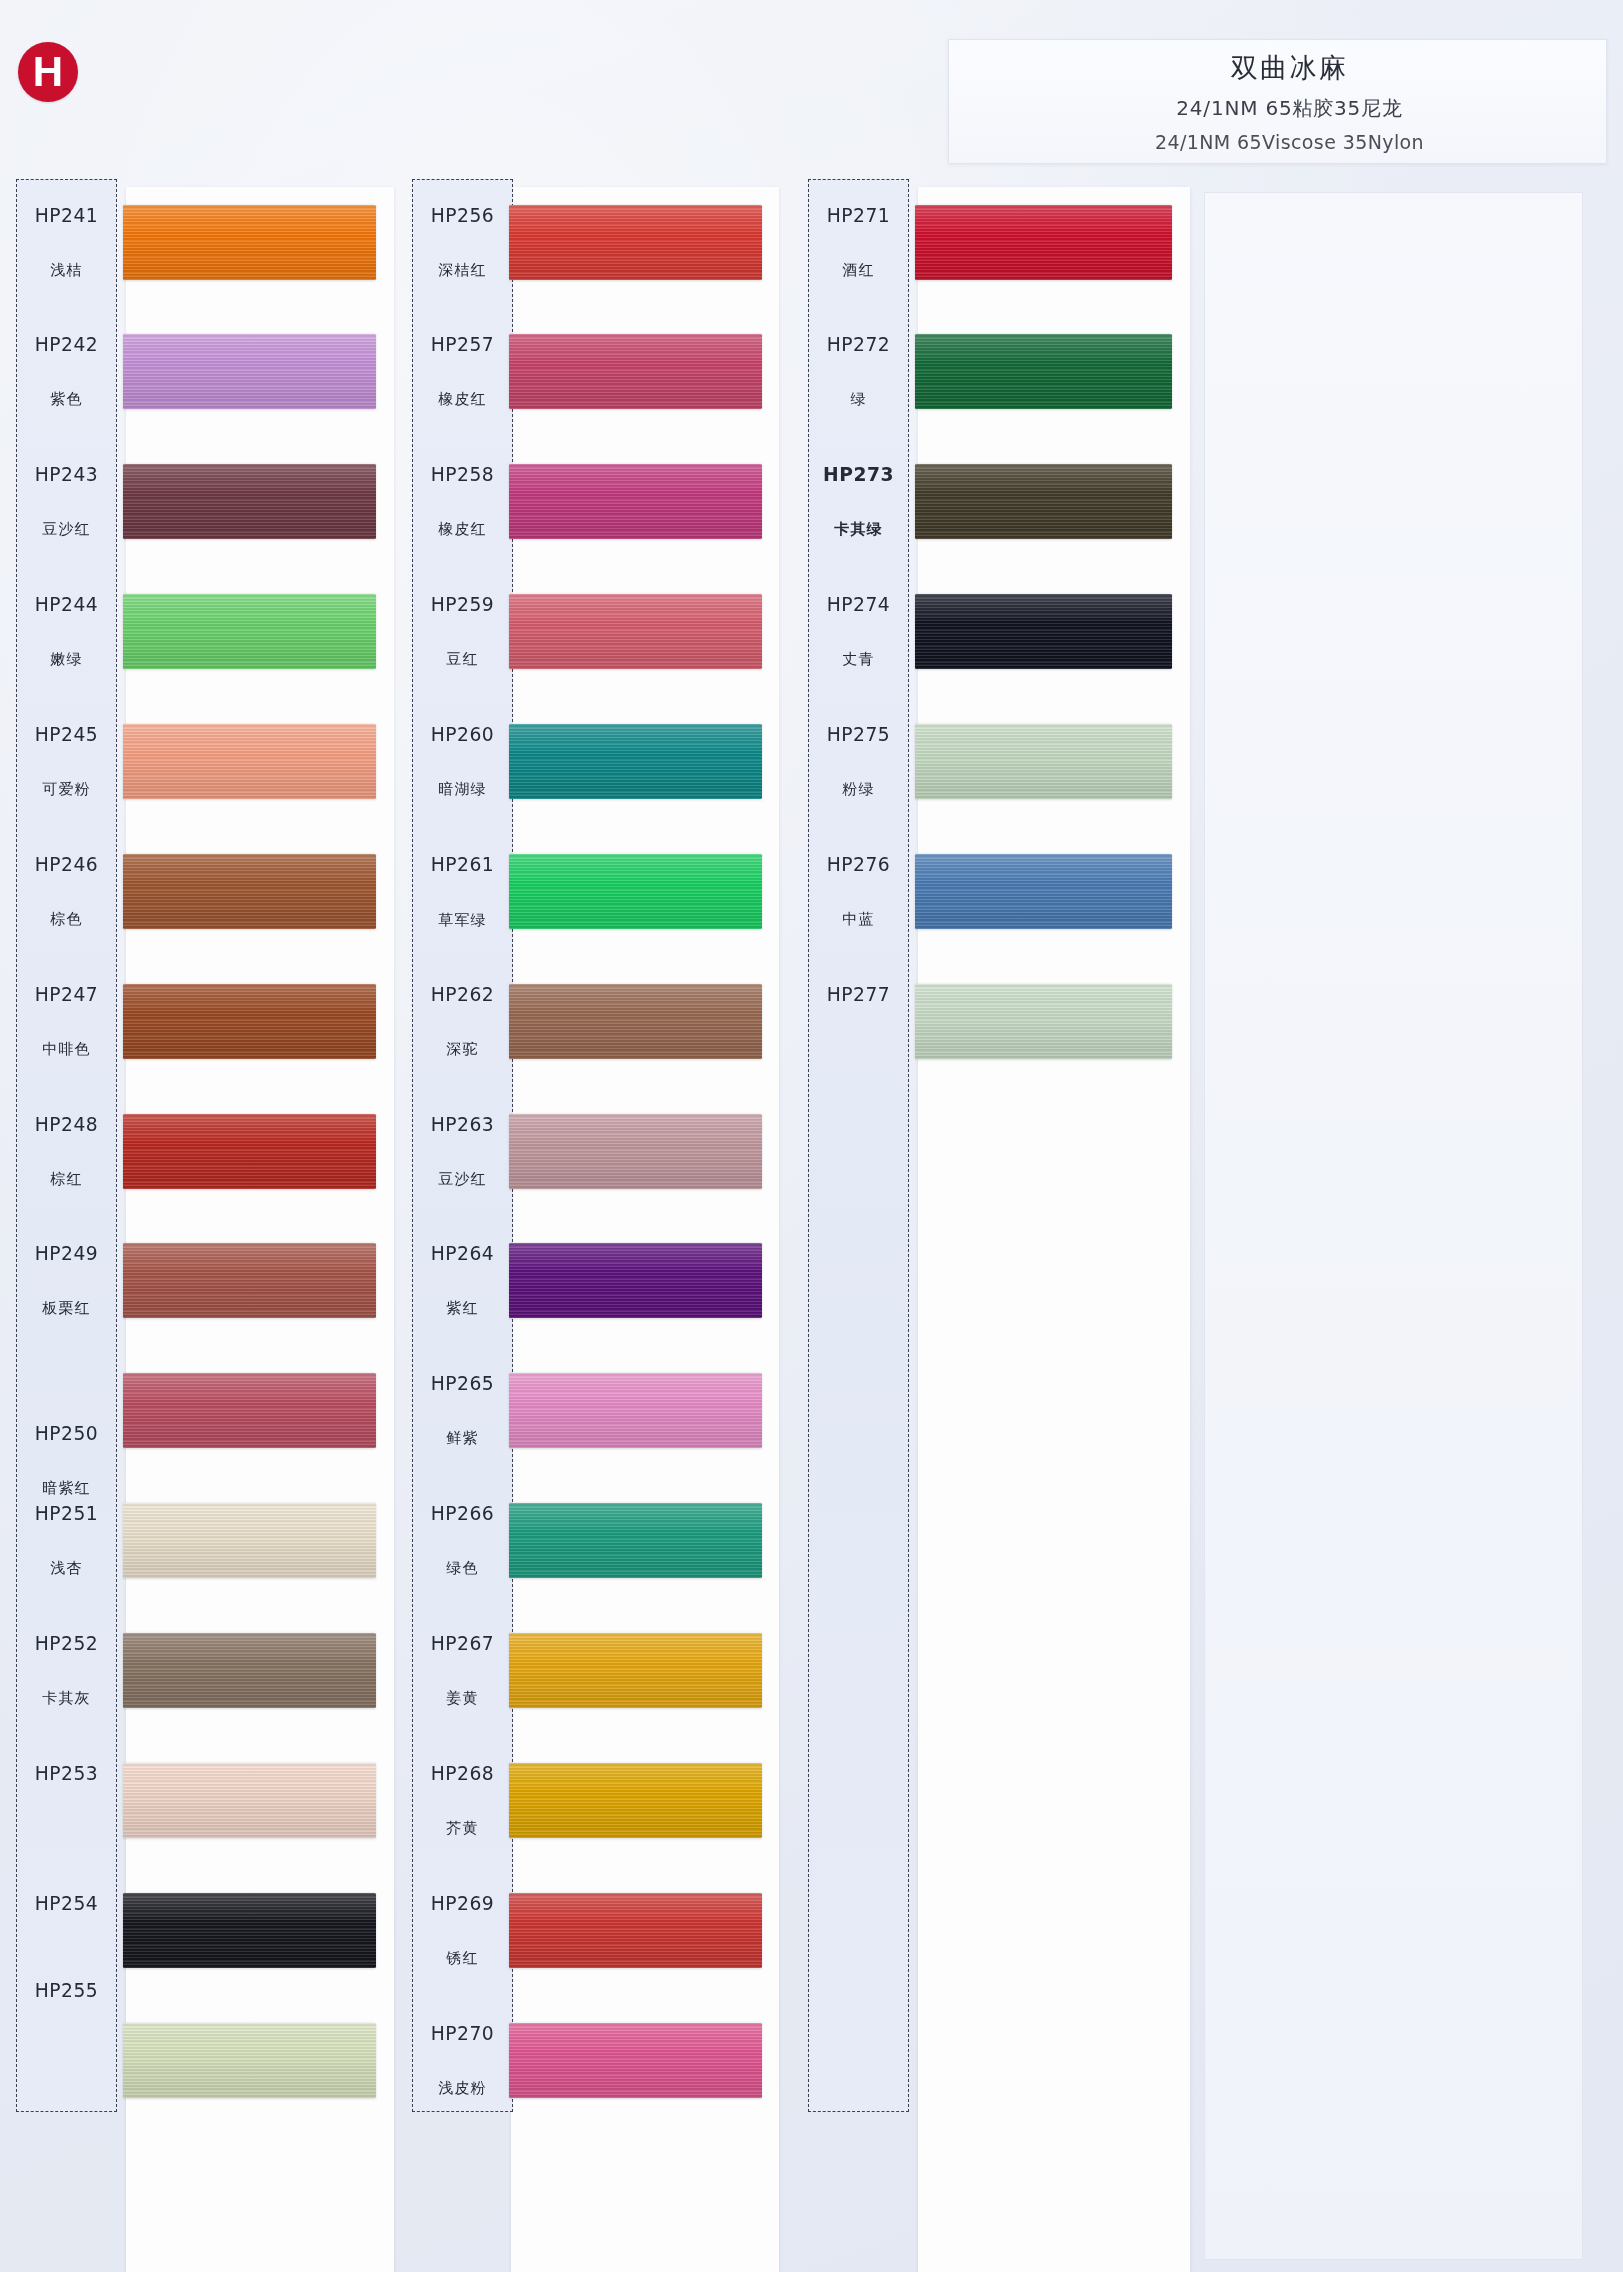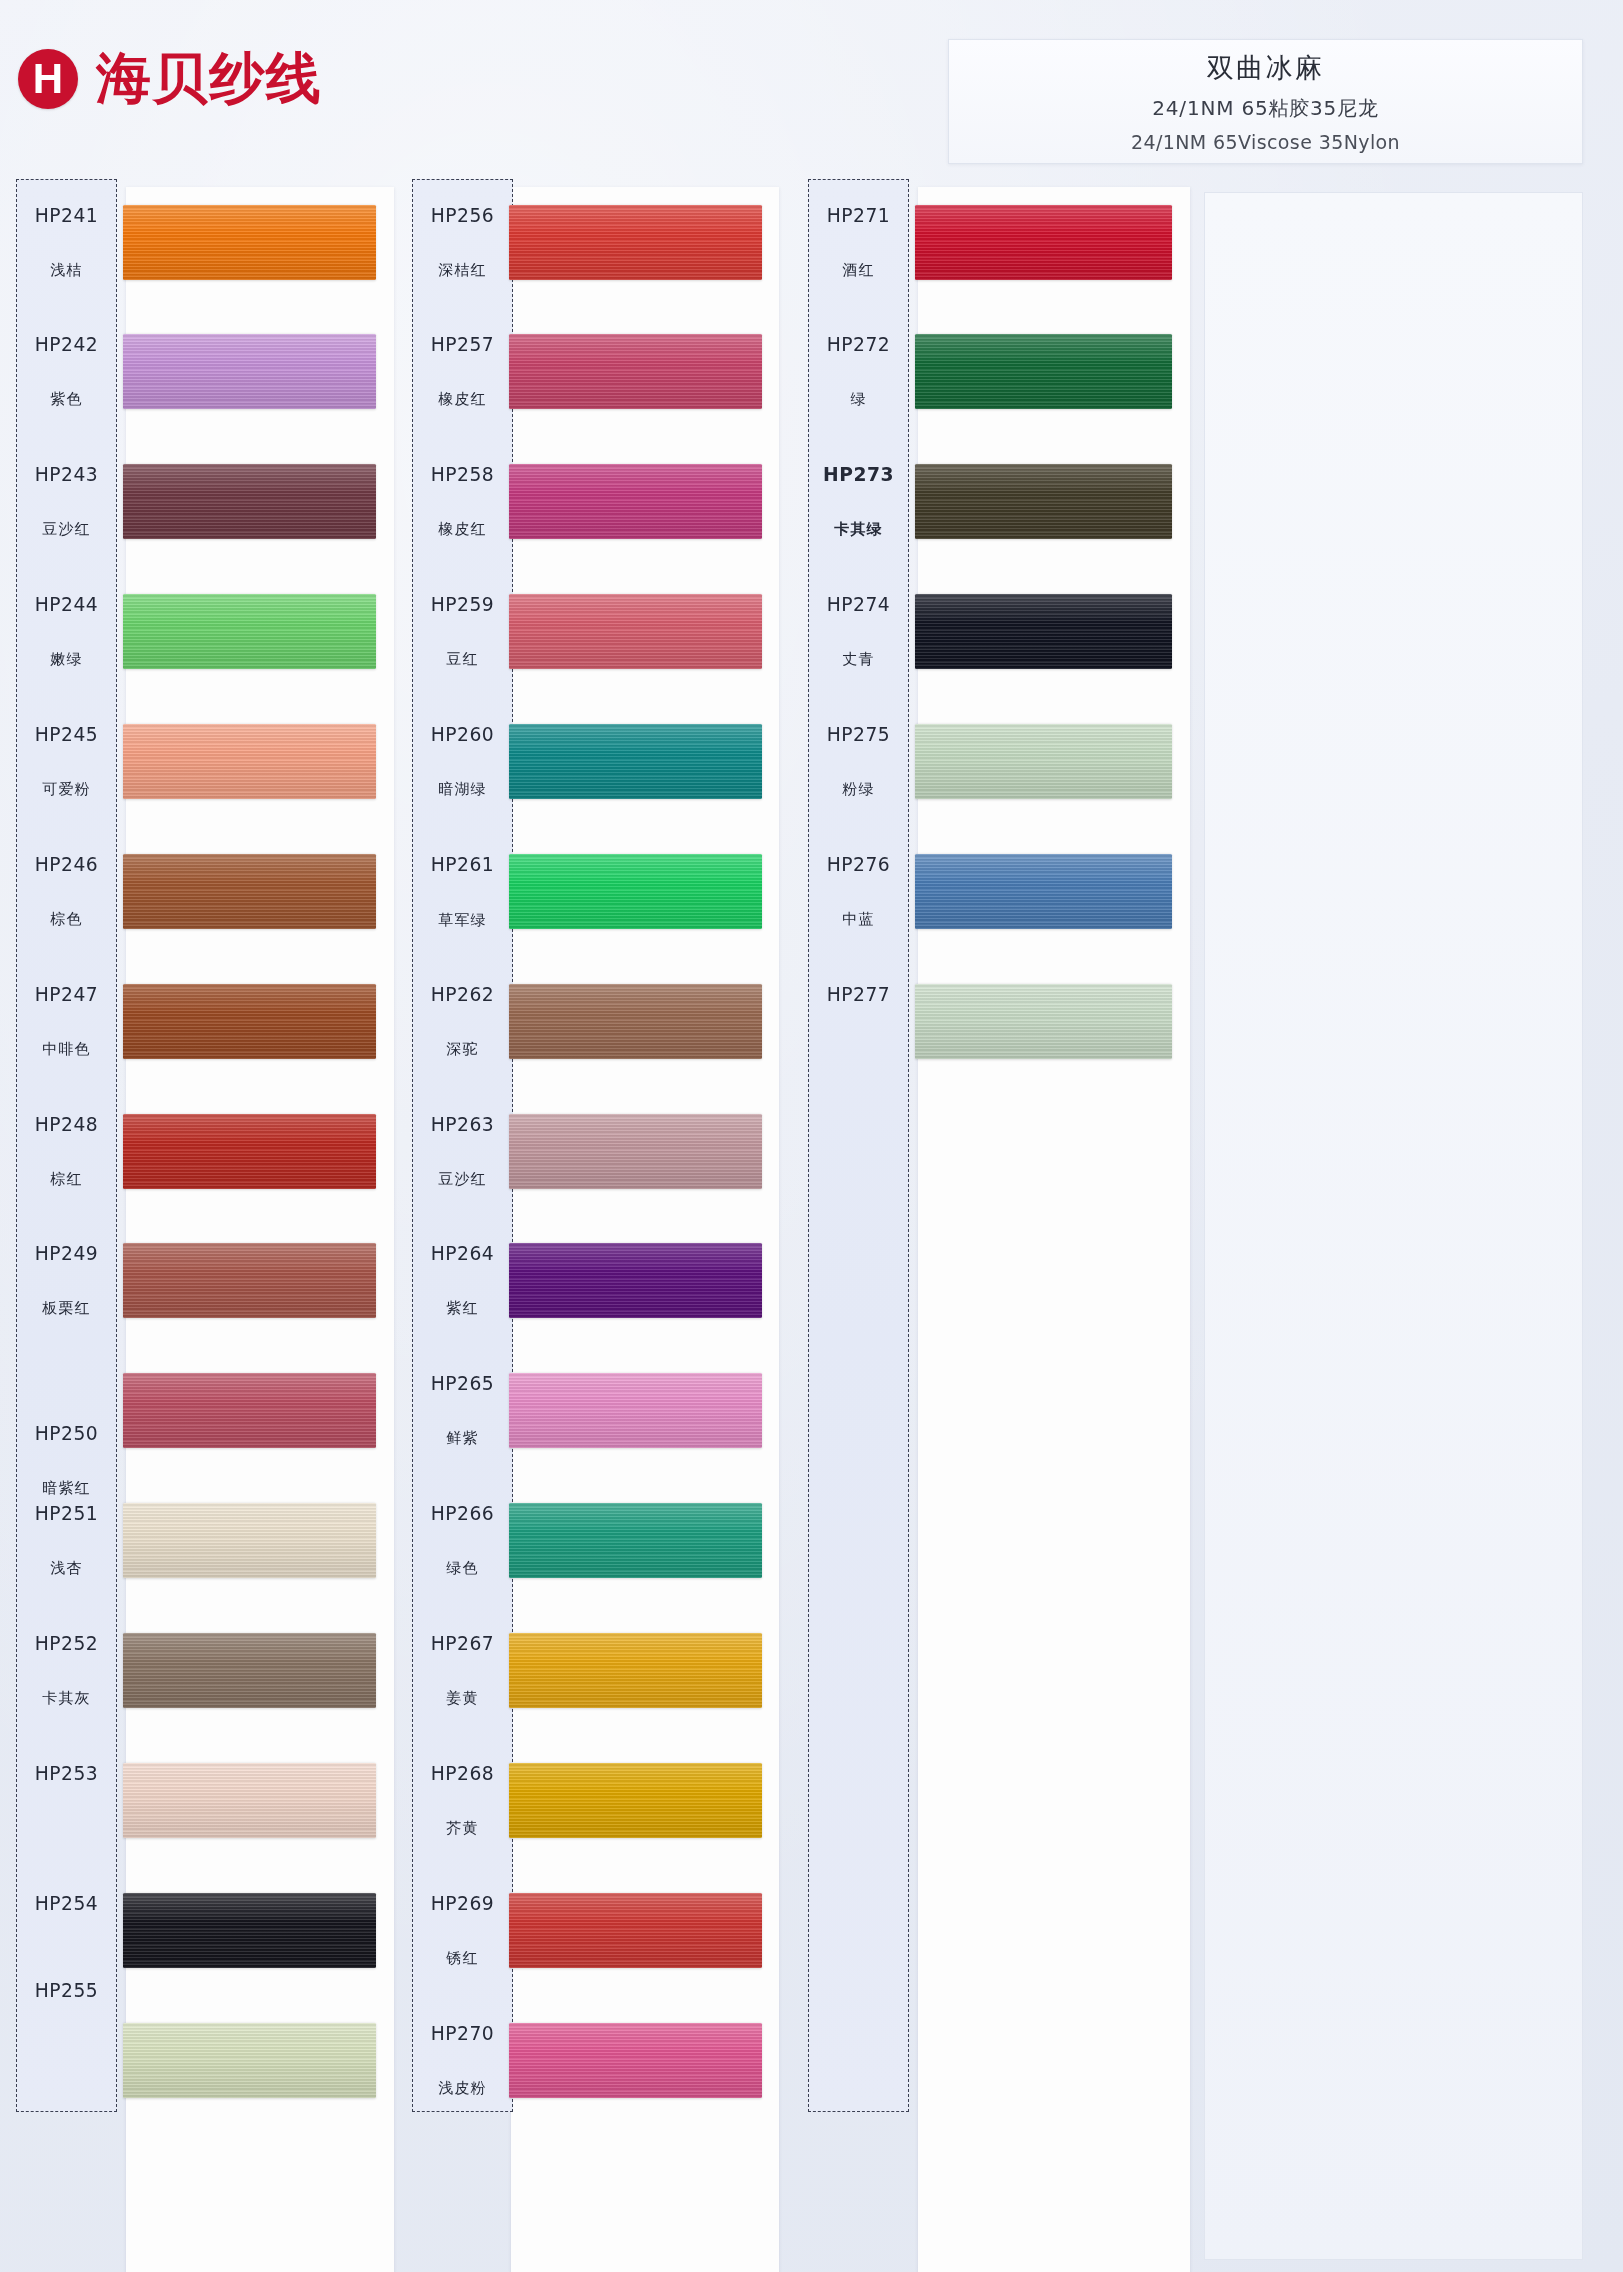--- a/index.html
+++ b/index.html
@@ -32,21 +32,21 @@
   .brand-text{
     font-size:55px;font-weight:bold;color:#c8102e;letter-spacing:1.6px;
     font-family:"DejaVu Sans",sans-serif;
   }
   
   .title-card{
     position:absolute;left:948px;top:39px;width:633px;height:123px;
     background:linear-gradient(180deg,#fbfcff 0%,#f4f6fb 100%);
     border:0.8px solid #dfe4ee;
     box-shadow:0 0.8px 3.2px rgba(60,70,100,.07);
-    display:flex;flex-direction:column;align-items:center;justify-content:center;gap:9px;
+    display:flex;flex-direction:column;align-items:center;justify-content:center;gap:9px;padding-left:24px;
   }
   .title-main{font-size:27px;color:#2a2e38;letter-spacing:2.4px;font-family:"DejaVu Sans",sans-serif;}
   .title-sub{font-size:20px;color:#3b3f4a;letter-spacing:0.8px;font-family:"DejaVu Sans",sans-serif;}
   .title-sub2{font-size:19px;color:#4a4e58;letter-spacing:0.4px;font-family:"DejaVu Sans",sans-serif;}
   
   .blank-panel{
     position:absolute;background:linear-gradient(180deg,#f6f8fc 0%,#eff2f9 100%);
     border:0.8px solid #e0e5ef;
   }
   
@@ -89,21 +89,20 @@
     pointer-events:none;
   }
 </style>
 </head>
 <body>
 
 <div class="sheet"></div>
 
 <div class="brand">
   <div class="brand-mark">H</div>
-  <div class="brand-text">海贝纱线</div>
 </div>
 
 <div class="title-card">
   <div class="title-main">双曲冰麻</div>
   <div class="title-sub">24/1NM  65粘胶35尼龙</div>
   <div class="title-sub2">24/1NM  65Viscose 35Nylon</div>
 </div>
 
 <div class="blank-panel" style="left:1204px;top:192px;width:70px;height:2066px;"></div>
 <div class="blank-panel" style="left:1204px;top:192px;width:377px;height:2066px;"></div>

